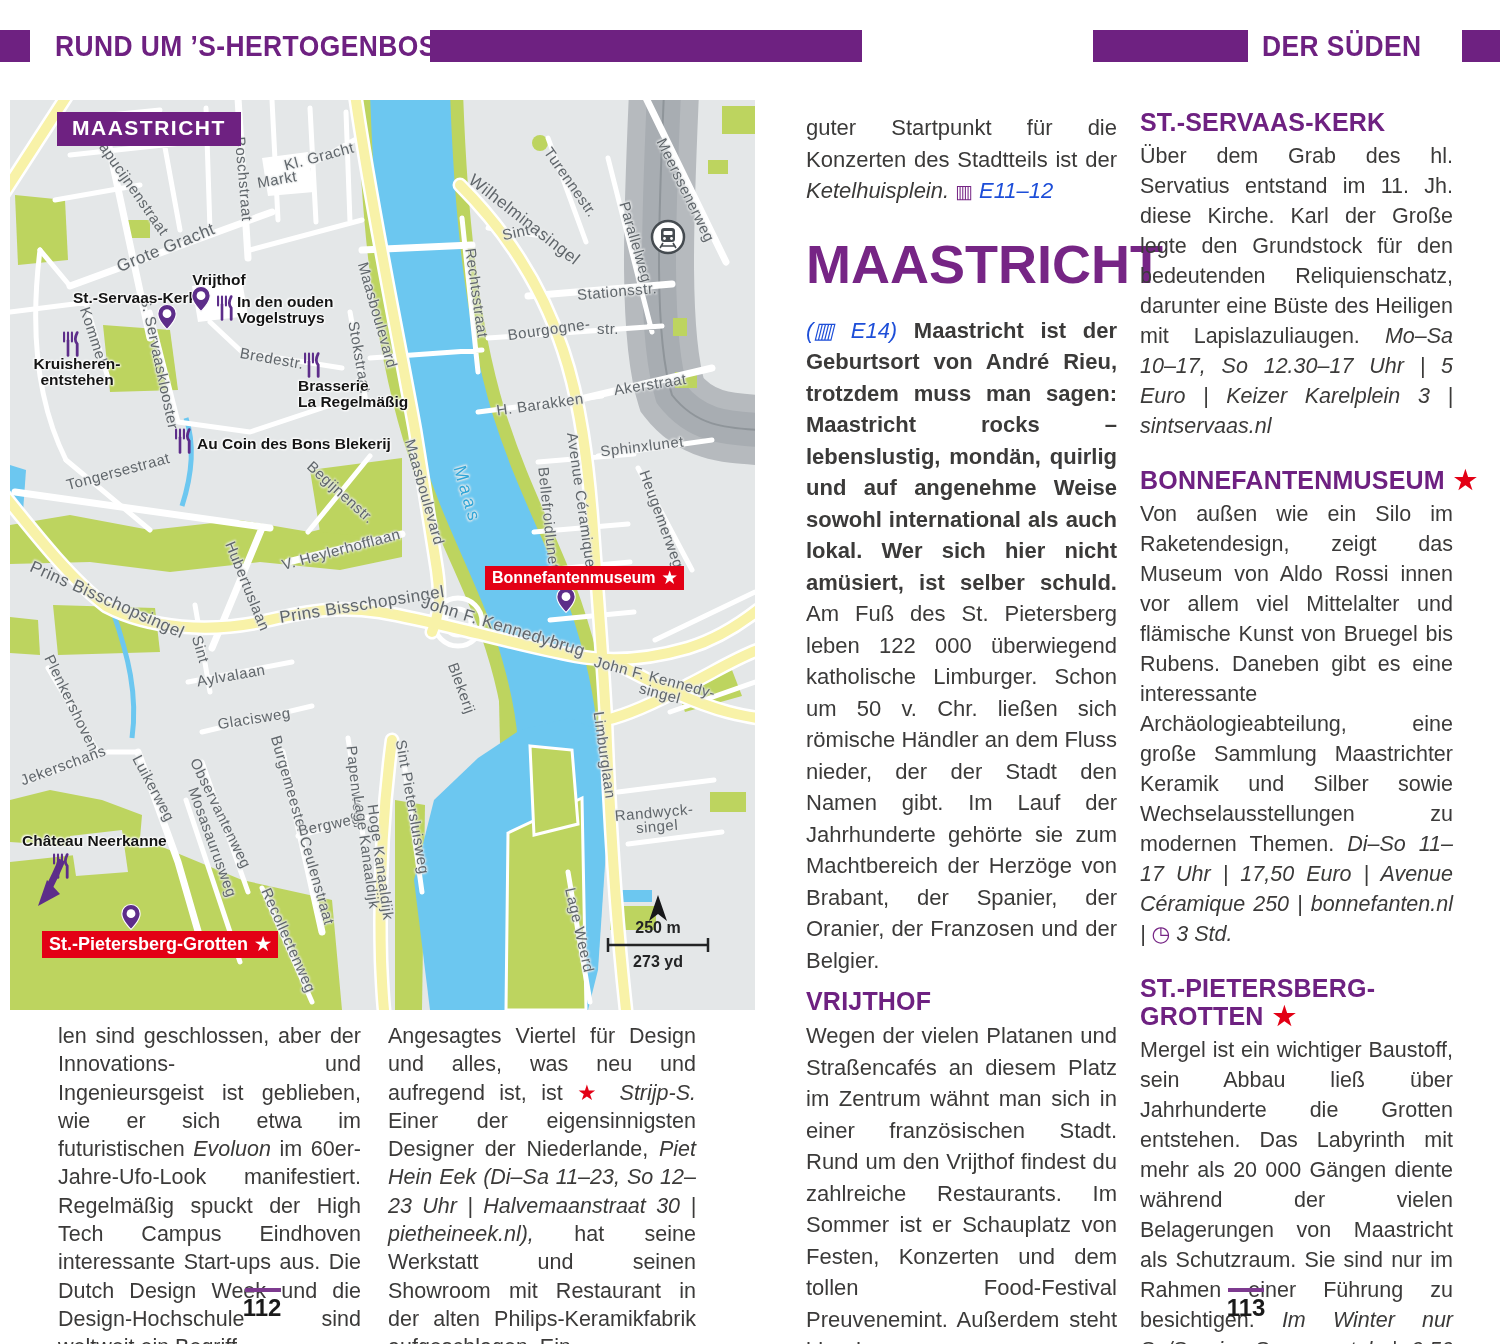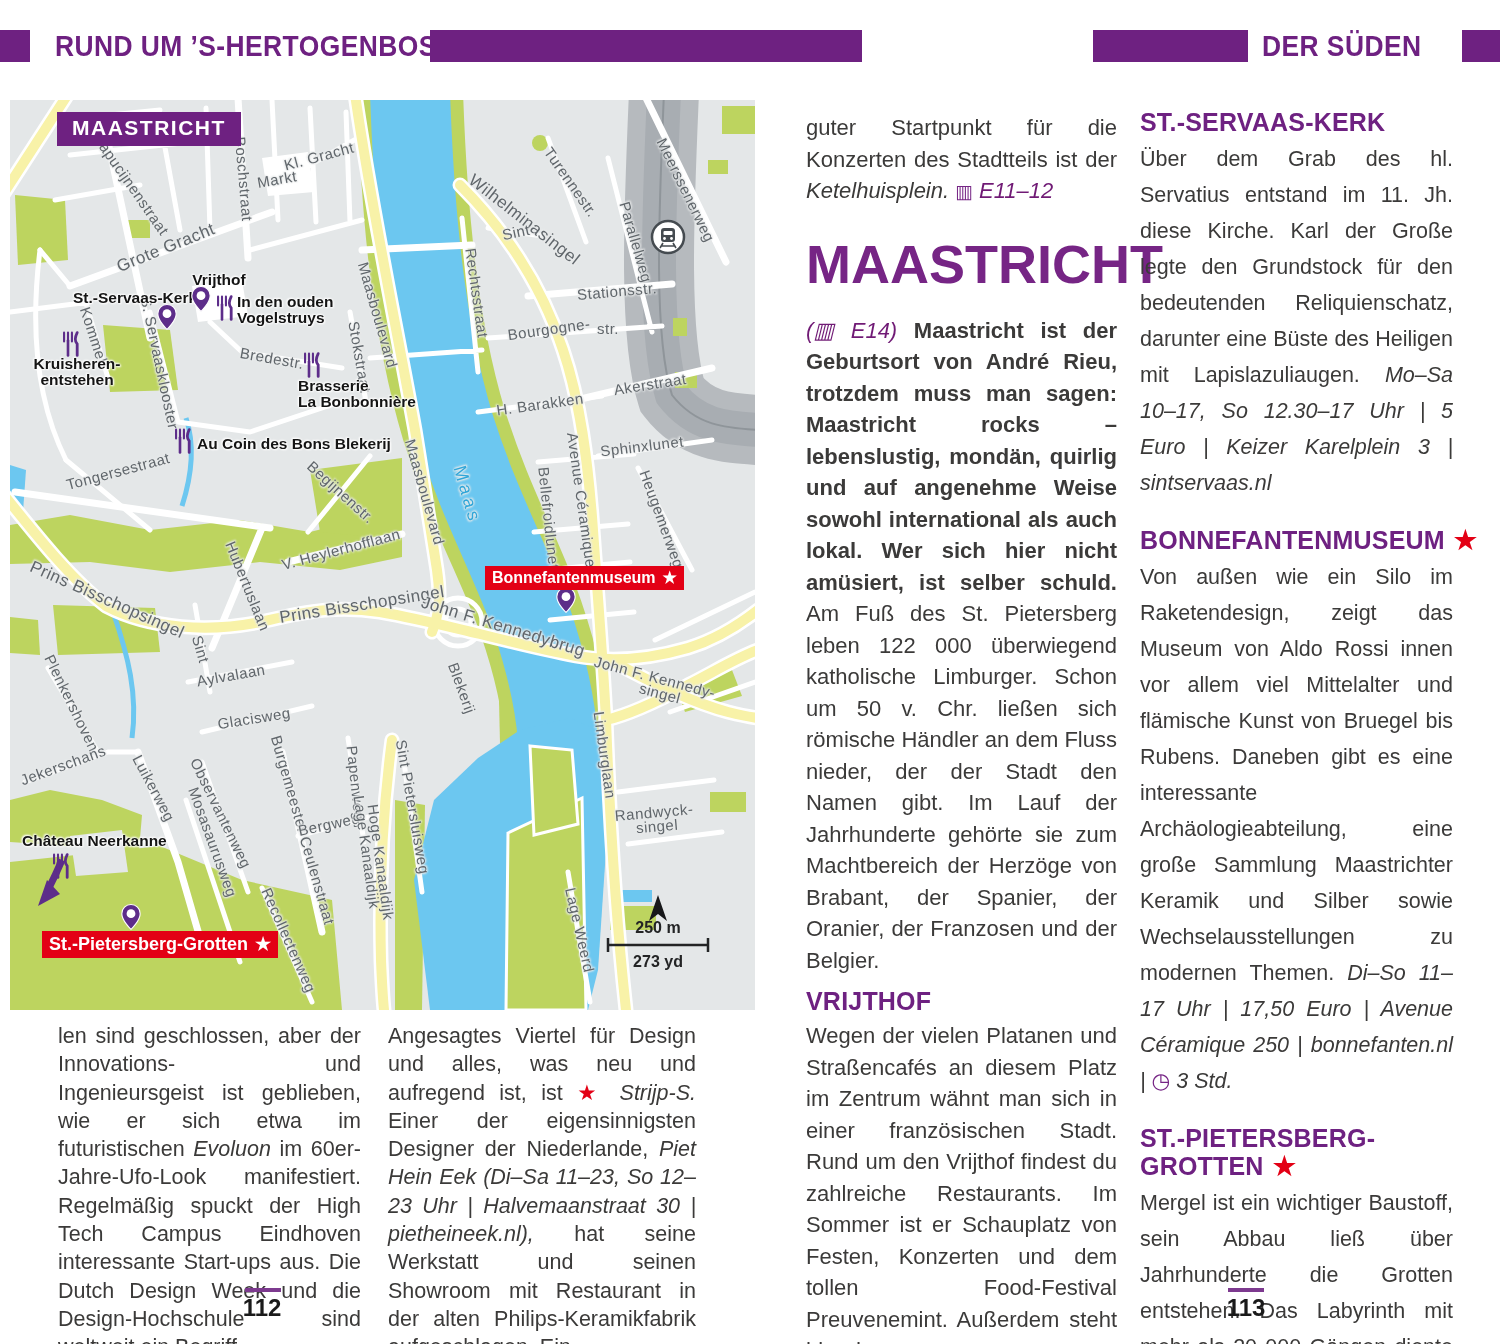--- a/index.html
+++ b/index.html
@@ -21,30 +21,30 @@
     padding:2px 7px 3px 7px;z-index:4;}
   .map-badge .bstar{color:#fff;margin-left:7px;}
   #map-title{position:absolute;left:47px;top:12px;background:#6e2181;color:#fff;font-weight:bold;
     font-size:21px;letter-spacing:1.5px;padding:4px 15px 6px 15px;z-index:5;}
   
   .col p{margin:0;text-align:justify;}
   #midcol{position:absolute;left:806px;top:112px;width:311px;}
   #midcol p{font-size:22px;line-height:31.5px;}
   #midcol h1{margin:27px 0 0 0;font-size:54px;line-height:58px;color:#762585;letter-spacing:0;}
   #rightcol{position:absolute;left:1140px;top:108px;width:313px;}
-  #rightcol p{font-size:21.5px;line-height:36px;}
+  #rightcol p{font-size:21.5px;line-height:30px;}
   h3.sub{margin:0 0 5px 0;font-size:25px;line-height:28px;color:#6e2181;letter-spacing:.2px;}
   .mt{margin-top:25px !important;}
   .banner{background:#6e2181;color:#fff;font-weight:bold;font-size:26px;letter-spacing:.5px;
           padding:8px 0 9px 14px;}
   .hstar{color:#e30015;font-size:26px;margin-left:9px;}
   
   .seg-b{font-weight:bold;}
   .seg-i{font-style:italic;}
-  .seg-pi{color:#701a75;font-style:italic;}
+  .seg-pi{color:#1d4ed8;font-style:italic;}
   .seg-star{color:#e30015;}
   .seg-micon{color:#762585;font-size:.85em;}
   .seg-clock{color:#762585;}
   
   #botcol1,#botcol2{position:absolute;top:1022px;}
   #botcol1{left:58px;width:303px;}
   #botcol2{left:388px;width:308px;}
   #botcol1 p,#botcol2 p{font-size:21.5px;line-height:28.3px;margin:0;text-align:justify;}
   
   .pagerule{position:absolute;width:36px;height:4px;background:#7d3a8f;top:1288px;}
@@ -236,21 +236,21 @@
         <div class="poi-label" style="top: 194px; left: 227px;">
           <div>In den ouden</div>
           <div>Vogelstruys</div>
         </div>
         <div class="poi-label" style="top: 256px; left: 67px; transform: translateX(-50%); text-align: center;">
           <div>Kruisheren-</div>
           <div>entstehen</div>
         </div>
         <div class="poi-label" style="top: 278px; left: 288px;">
           <div>Brasserie</div>
-          <div>La Bonbonnière</div>
+          <div>La Regelmäßig</div>
         </div>
         <div class="poi-label" style="top: 336px; left: 187px;">
           <div>Au Coin des Bons Blekerij</div>
         </div>
         <div class="poi-label" style="top: 733px; left: 12px;">
           <div>Château Neerkanne</div>
         </div>
         <div class="marker" style="left: 180px; top: 185px;"><svg width="22" height="28" viewBox="0 0 30 38">
             <path d="M15 2 C8 2 2.5 7.5 2.5 14.5 C2.5 24 15 36 15 36 C15 36 27.5 24 27.5 14.5 C27.5 7.5 22 2 15 2 Z" fill="#5d2d8a" stroke="#fff" stroke-width="1.5"></path>
             <circle cx="15" cy="14.5" r="6" fill="#fff"></circle>

